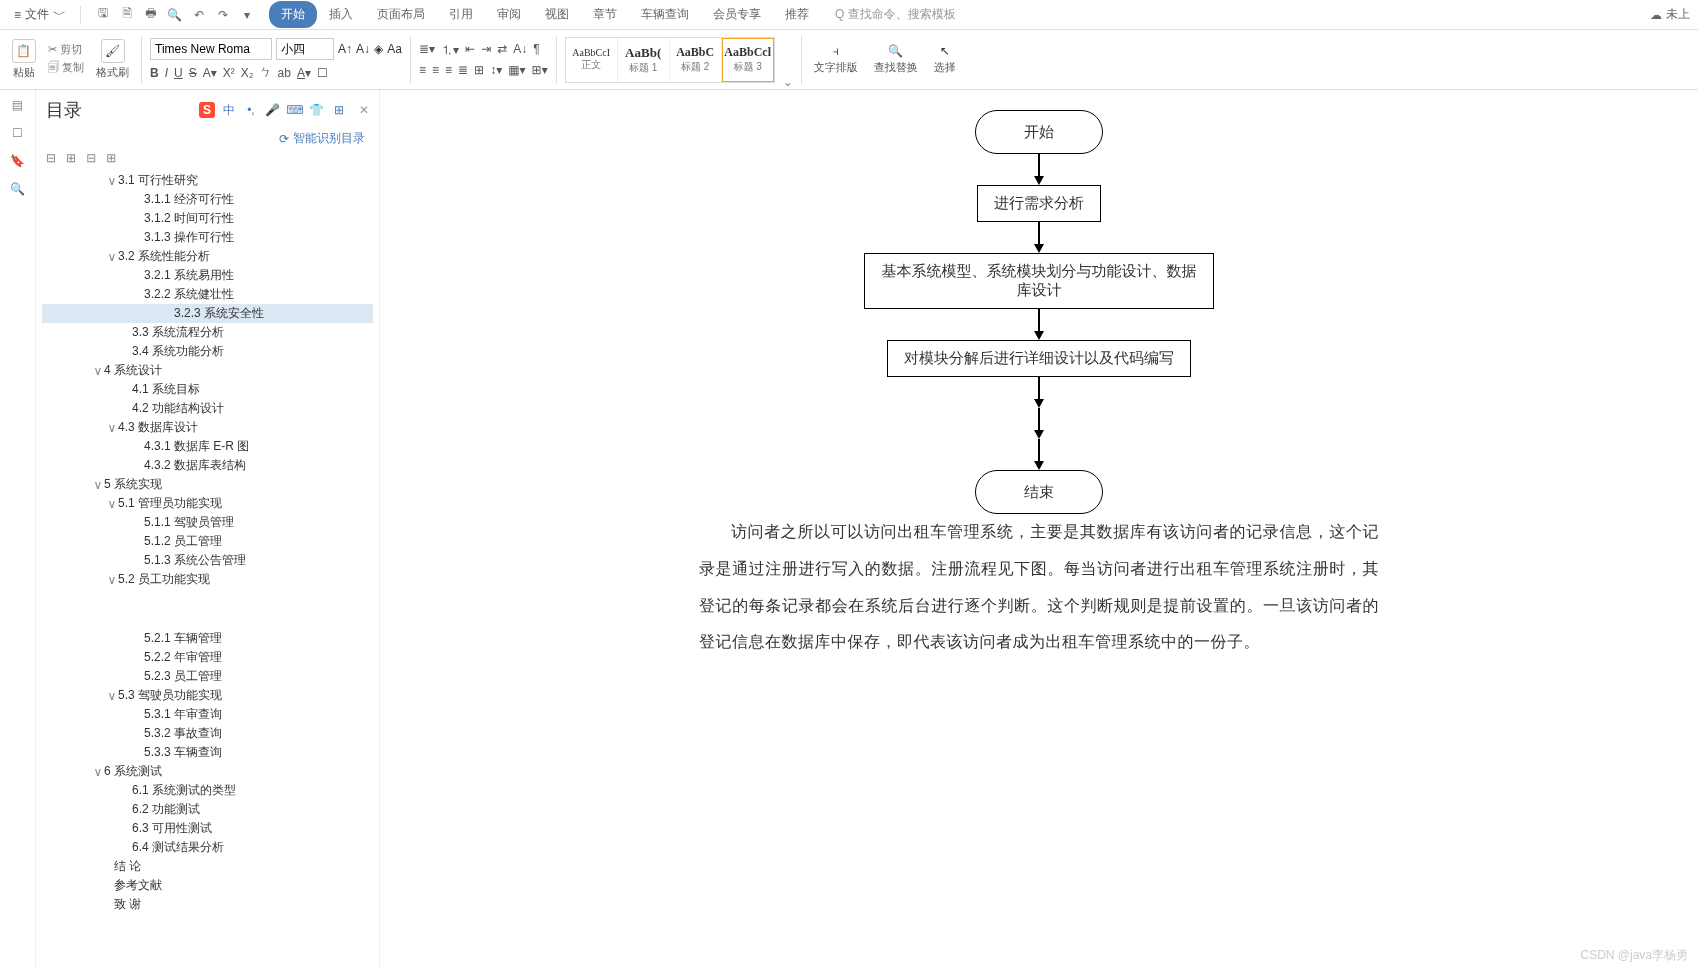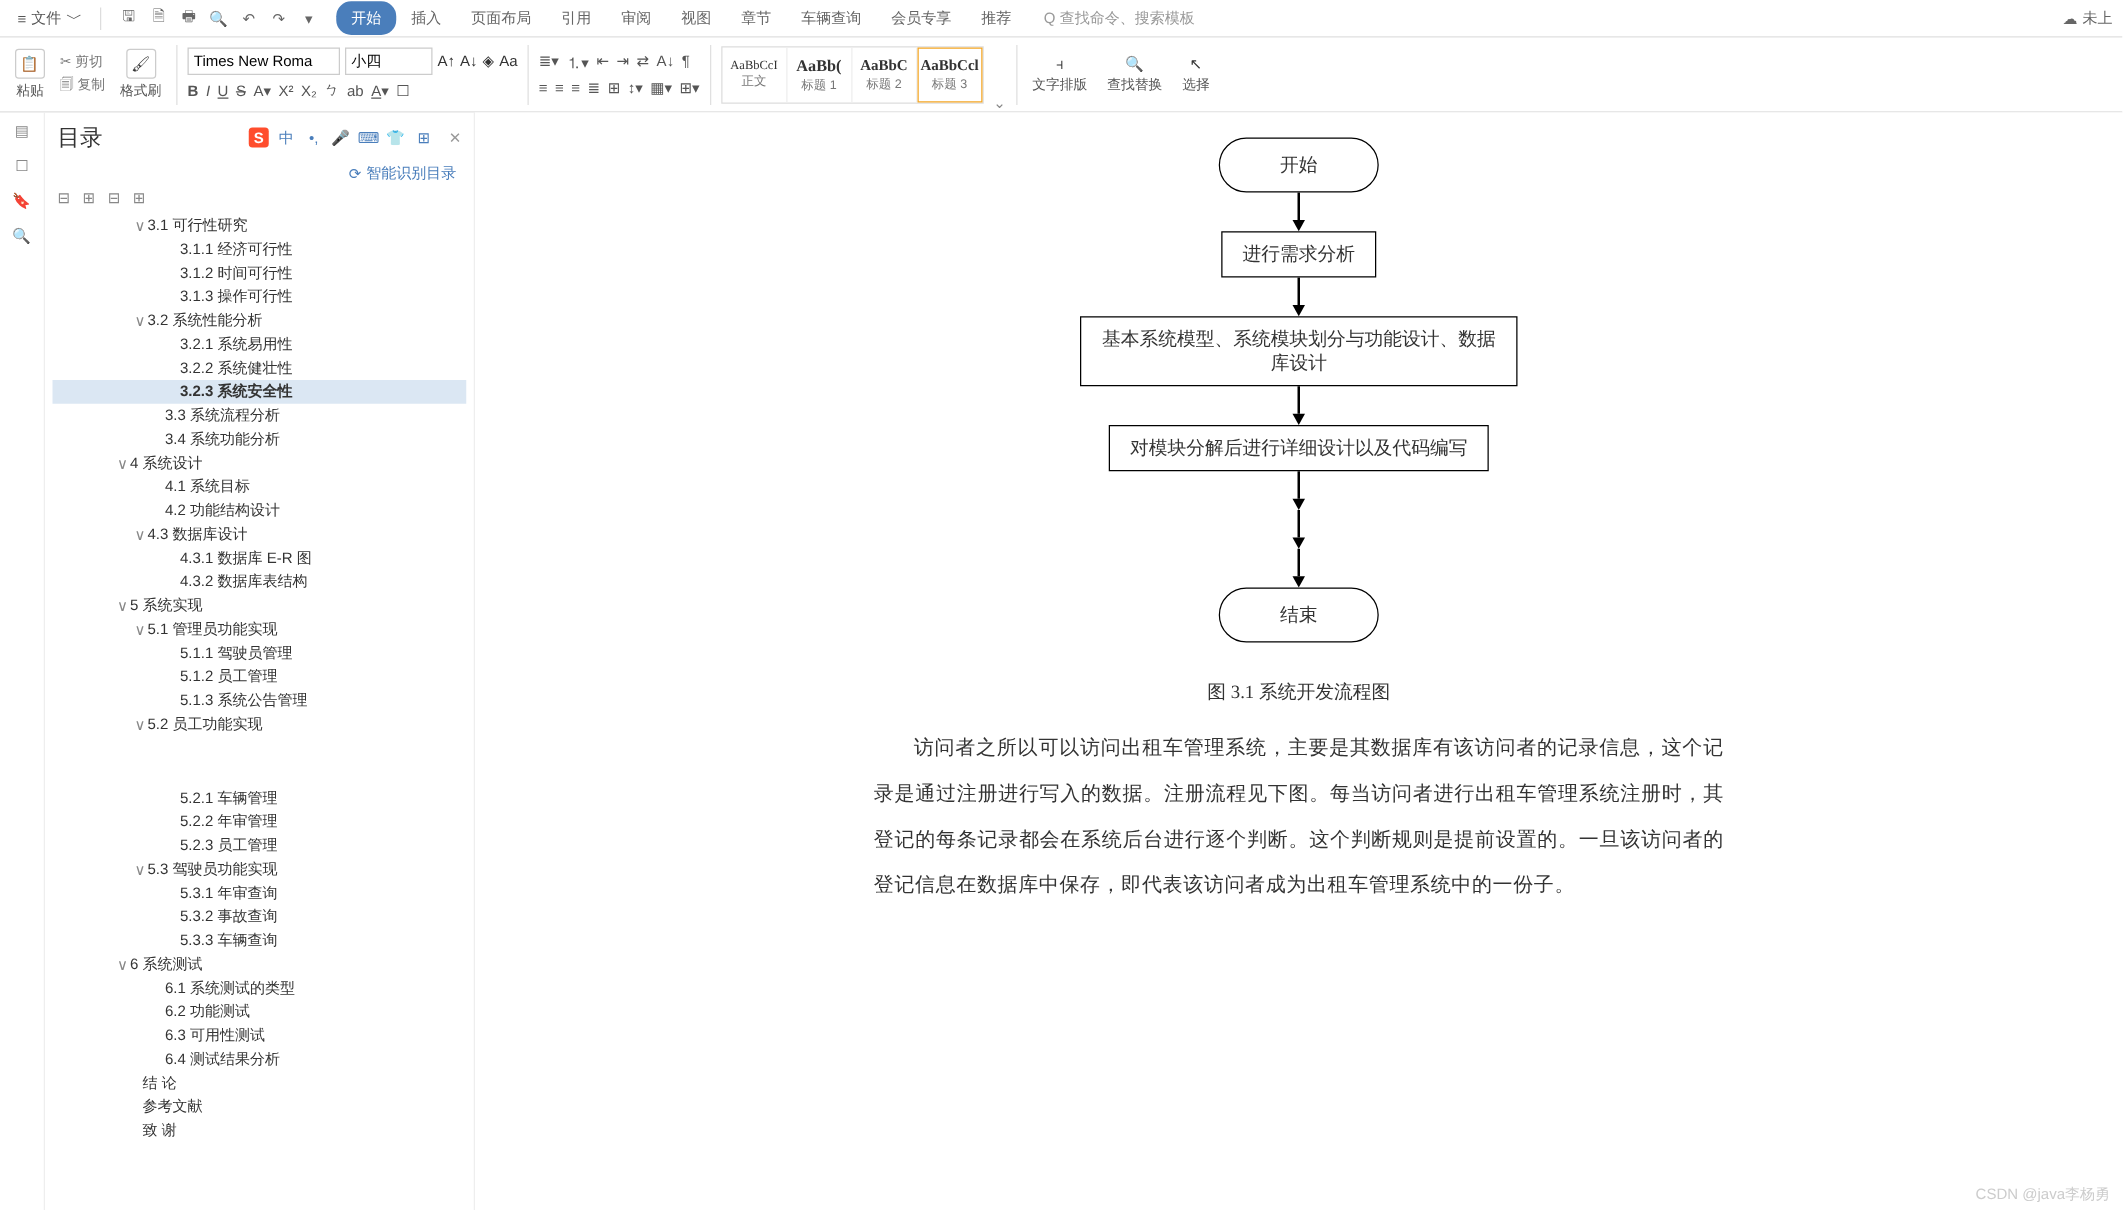--- a/index.html
+++ b/index.html
@@ -16,21 +16,21 @@
   .quickbar .icn { width:16px; height:16px; display:inline-flex; align-items:center; justify-content:center; color:#666;}
   .sep { width:1px; height:18px; background:#ddd; margin:0 4px;}
   .ribbon { height: 60px; display:flex; align-items:center; padding: 0 8px; border-bottom:1px solid #e0e0e0; gap: 8px; }
   .ribbon-group { display:flex; flex-direction:column; align-items:center; gap:2px; padding:0 4px;}
   .ribbon-group .big { font-size:11px; color:#555; text-align:center;}
   .ribbon-sep{ width:1px; background:#e0e0e0; height:48px;}
   .clip .icons{display:flex; flex-direction:column; gap:2px; font-size:11px; color:#777;}
   .paste-icn{ width:24px; height:24px; border:1px solid #ccc; border-radius:3px; display:flex; align-items:center; justify-content:center;}
   .fontbox{display:flex; align-items:center; gap:4px;}
   .fontname{ width:122px; height:22px; border:1px solid #ccc; font-size:12px; padding:2px 4px;}
-  .fontsize{ width:70px; height:22px; border:1px solid #ccc; font-size:12px; padding:2px 4px;}
+  .fontsize{ width:58px; height:22px; border:1px solid #ccc; font-size:12px; padding:2px 4px;}
   .fmt-row{display:flex; gap:6px; align-items:center; color:#555;}
   .fmt-row .fb{font-weight:bold;} .fmt-row .fi{font-style:italic;} .fmt-row .fu{text-decoration:underline;} .fmt-row .fs{text-decoration:line-through;}
   .para-row{display:flex; gap:6px; color:#555;}
   .style-gallery{display:flex; gap:0; border:1px solid #ddd;}
   .style-item{width:52px; height:44px; border-right:1px solid #eee; display:flex; flex-direction:column; align-items:center; justify-content:center; font-size:10px; color:#777;}
   .style-item.active{border:1px solid #f5a623;}
   .style-prev{font-family: "Times New Roman"; color:#333;}
   .workspace{ display:flex; height: calc(100% - 90px); }
   .leftbar{ width:36px; border-right:1px solid #eee; display:flex; flex-direction:column; align-items:center; padding-top:8px; gap:14px; color:#888;}
   .sidebar{ width:344px; border-right:1px solid #eee; display:flex; flex-direction:column;}
@@ -248,21 +248,21 @@
           <span>3.2 系统性能分析</span>
         </div>
         <div class="node" style="padding-left: 90px;">
           <span class="tw"></span>
           <span>3.2.1 系统易用性</span>
         </div>
         <div class="node" style="padding-left: 90px;">
           <span class="tw"></span>
           <span>3.2.2 系统健壮性</span>
         </div>
-        <div class="node selected" style="padding-left: 90px; font-weight: bold;">
+        <div class="node selected" style="padding-left: 120px;">
           <span class="tw"></span>
           <span>3.2.3 系统安全性</span>
         </div>
         <div class="node" style="padding-left: 78px;">
           <span class="tw"></span>
           <span>3.3 系统流程分析</span>
         </div>
         <div class="node" style="padding-left: 78px;">
           <span class="tw"></span>
           <span>3.4 系统功能分析</span>
@@ -395,17 +395,16 @@
       <div class="vline"></div>
         <div class="ahead"></div>
       <div class="vline"></div>
         <div class="ahead"></div>
       <div class="vline"></div>
         <div class="ahead"></div>
       <div class="oval">
           <span>结束</span>
         </div>
     </div>
-    <div class="caption">图 3.1 系统开发流程图</div>
     <div class="bodytext">访问者之所以可以访问出租车管理系统，主要是其数据库有该访问者的记录信息，这个记录是通过注册进行写入的数据。注册流程见下图。每当访问者进行出租车管理系统注册时，其登记的每条记录都会在系统后台进行逐个判断。这个判断规则是提前设置的。一旦该访问者的登记信息在数据库中保存，即代表该访问者成为出租车管理系统中的一份子。</div>
     <div class="watermark">CSDN @java李杨勇</div>
   </div>
 </div>
 
 </body></html>

